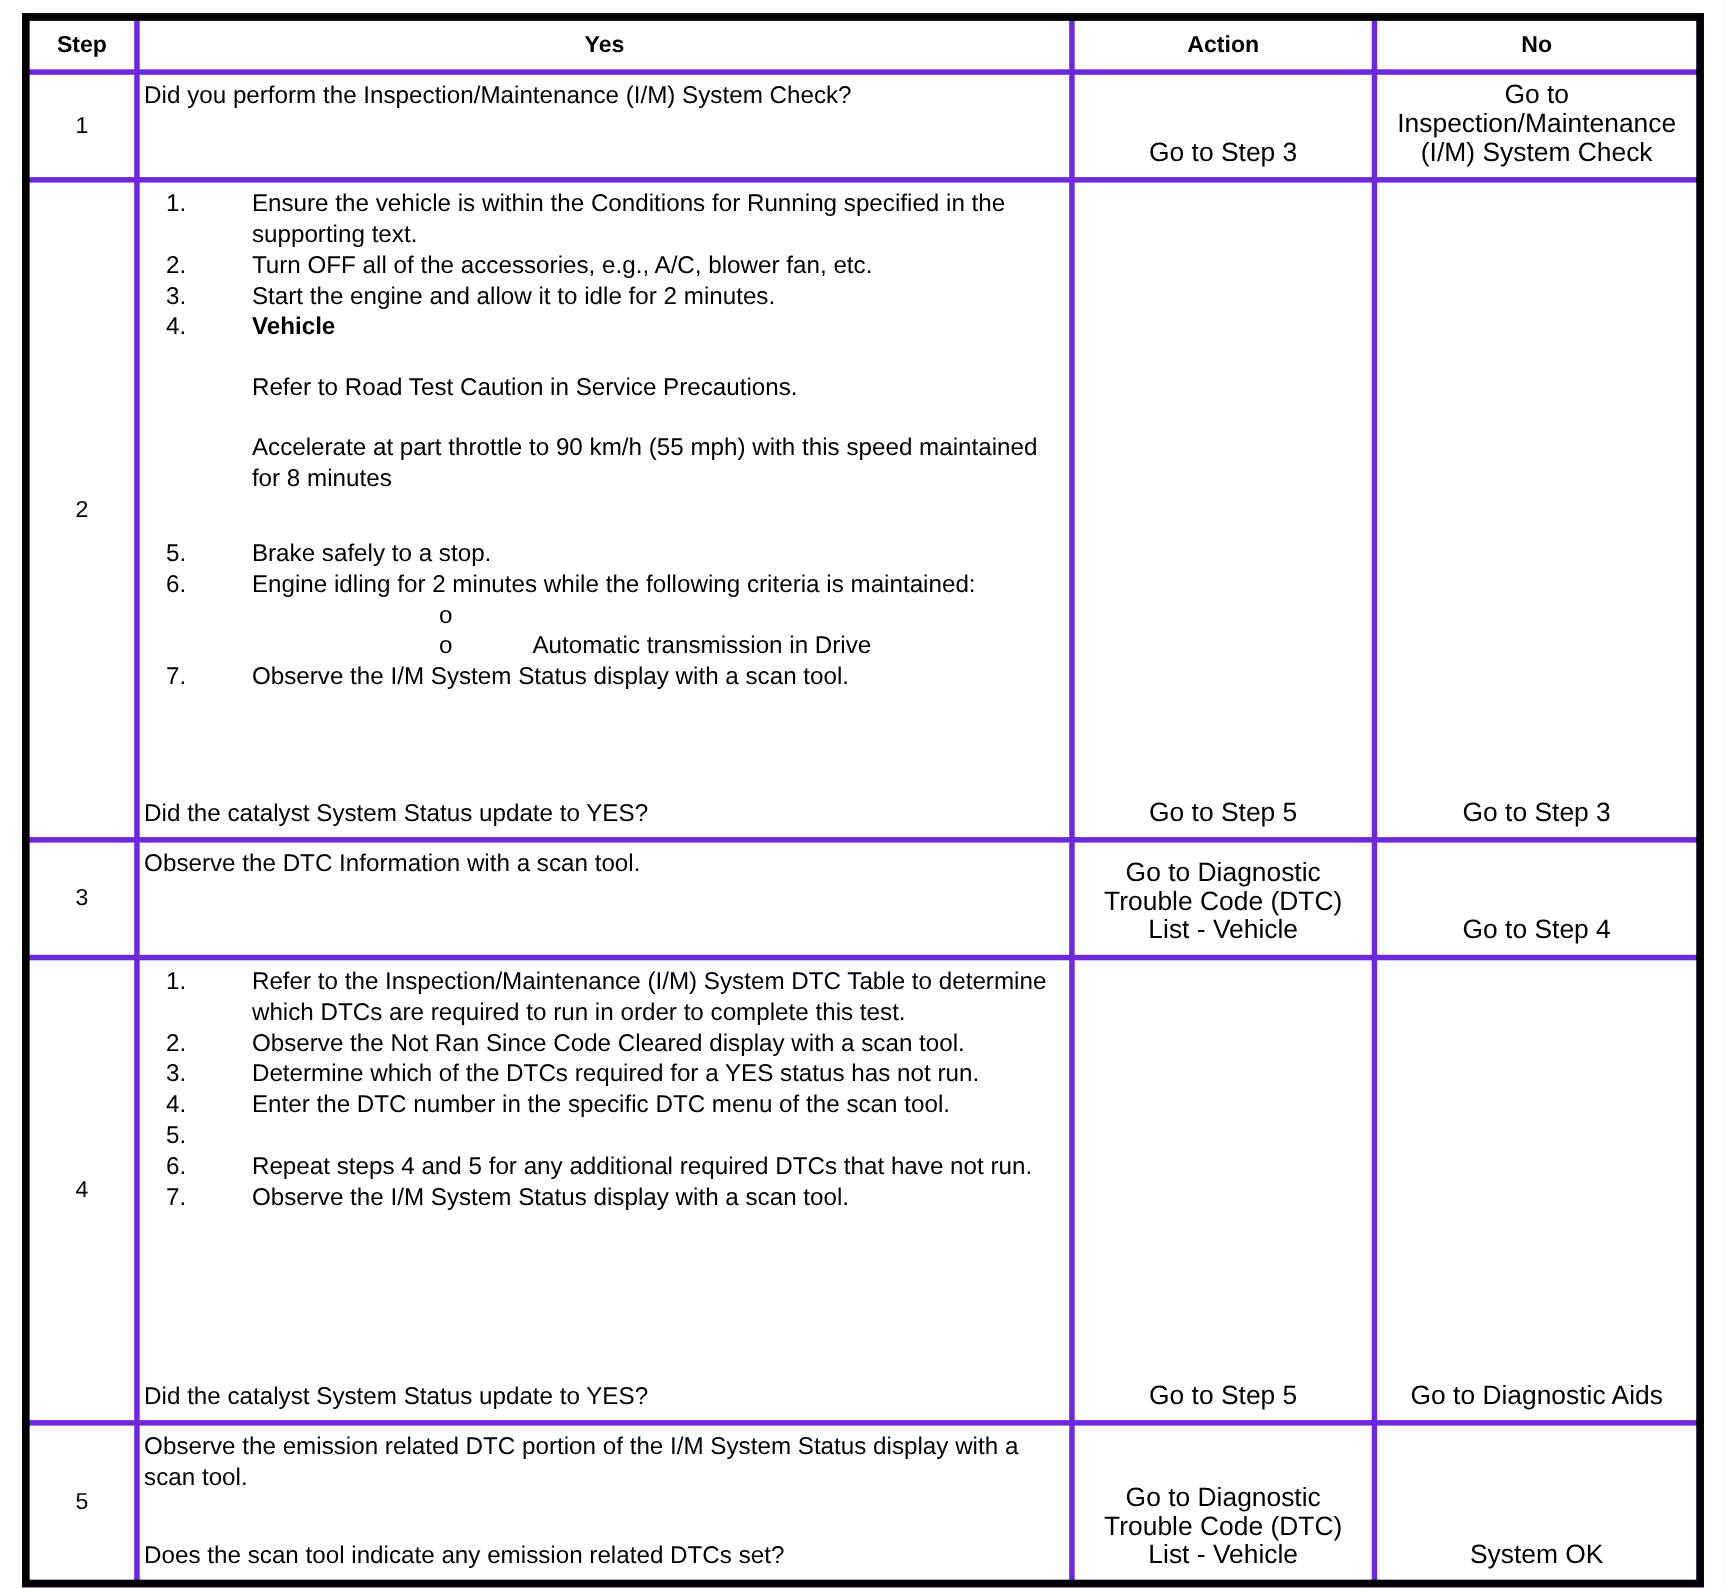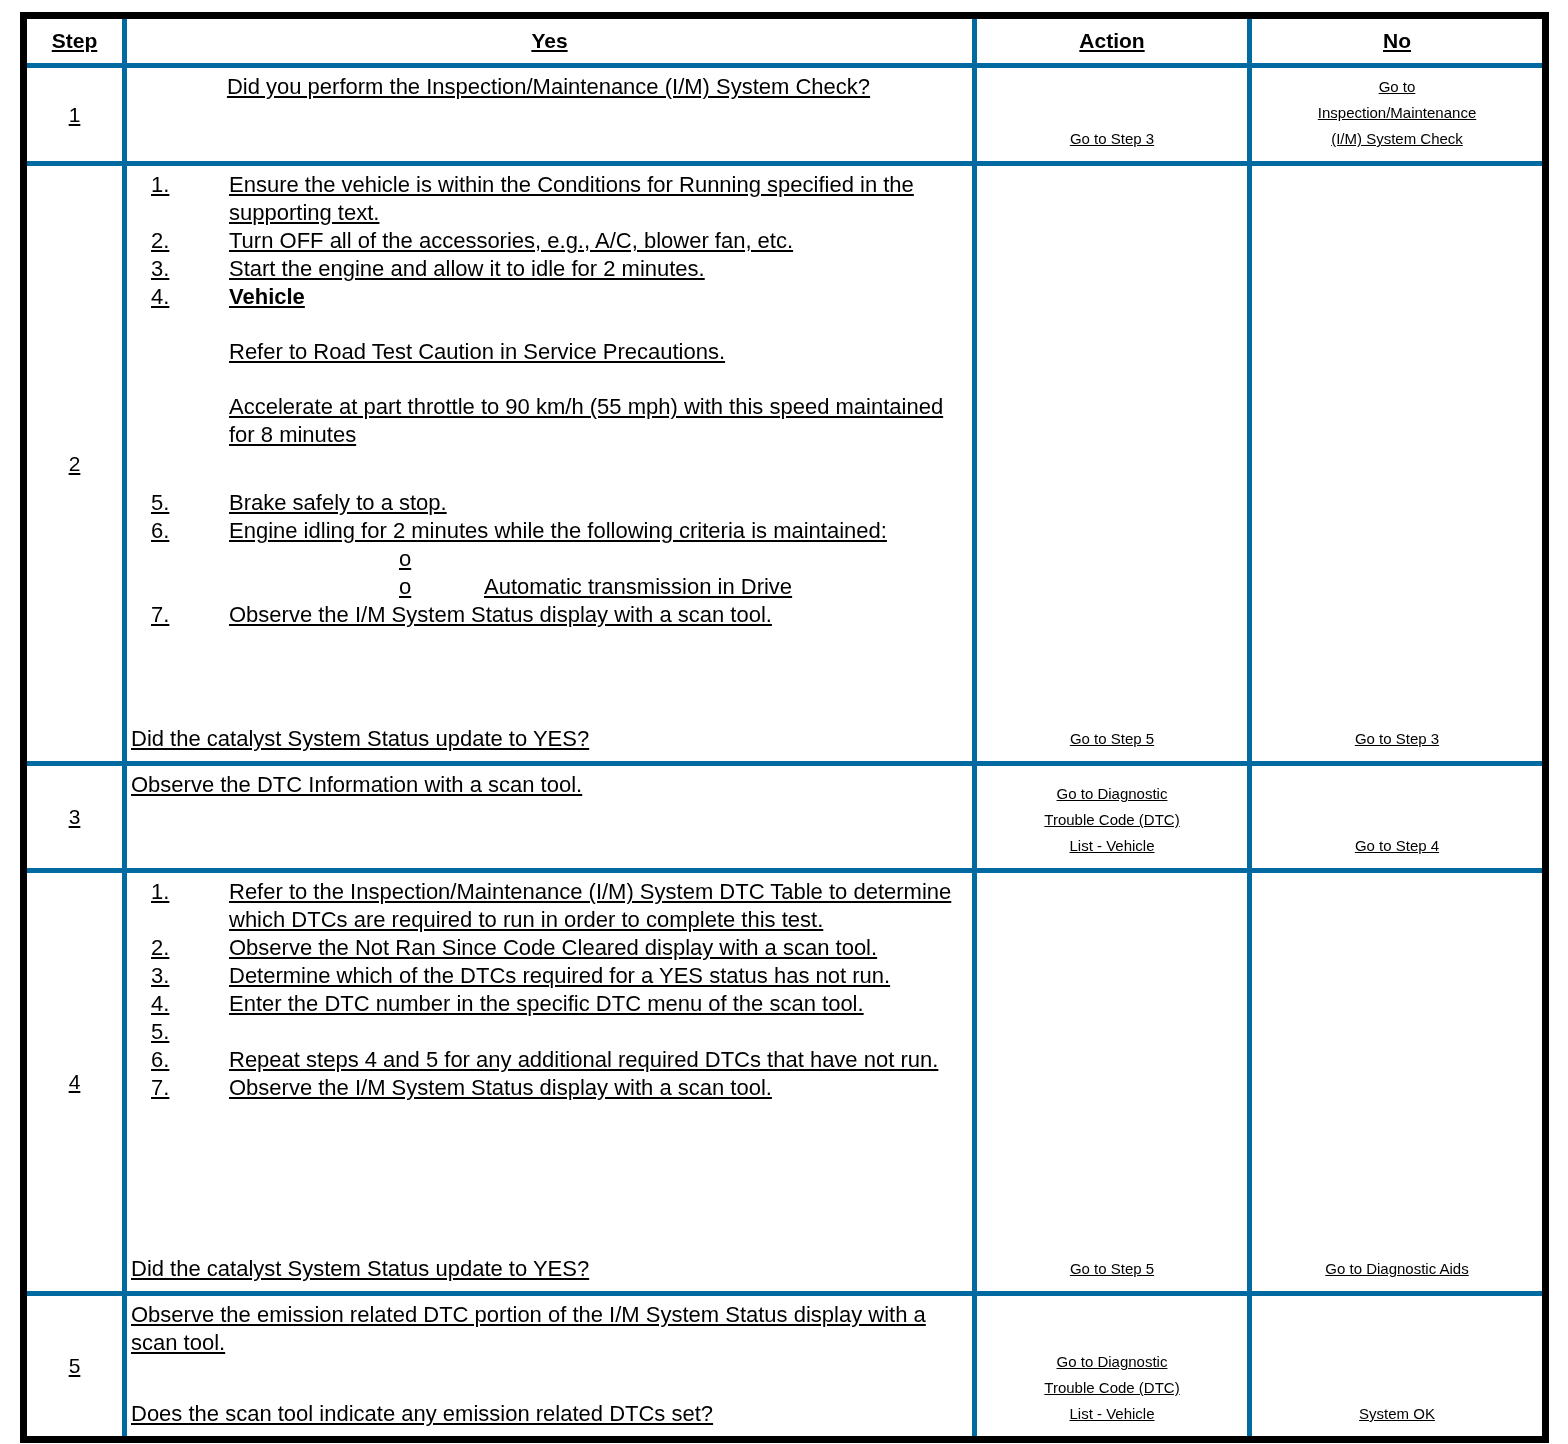--- a/index.html
+++ b/index.html
@@ -8,45 +8,44 @@
     width:1568px; height:1444px;
     font-family:"Liberation Sans", sans-serif;
     color:#000;
     overflow:hidden;
   }
   .dtable {
     display:grid;
     grid-template-columns:95px 845px 270px 290px;
     grid-template-rows:44px 93px 595px 102px 418px 140px;
     gap:5px;
-    background:#0369a1;
+    background:#6d28d9;
     border:7px solid #000;
     width:max-content;
     margin:12px 0 0 20px;
-    text-decoration:underline;
   }
   .cell { background:#fff; overflow:hidden; }
   .hdr {
     display:flex; align-items:center; justify-content:center;
     font-weight:bold; font-size:21px;
   }
   .step {
     display:flex; align-items:center; justify-content:center;
     font-size:21px;
   }
   .action {
     display:flex; flex-direction:column; justify-content:space-between;
     padding:5px 6px 8px 4px;
     font-size:22px; line-height:28px;
   }
-  .action.no-question { justify-content:flex-start;text-align:center; }
+  .action.no-question { justify-content:flex-start; }
   .choice {
     display:flex; flex-direction:column; justify-content:flex-end; align-items:center;
     text-align:center; white-space:pre-line;
-    font-size:15px; line-height:26px;
+    font-size:24px; line-height:26px;
     padding:4px 6px 9px 6px;
   }
   .list { }
   .li { display:grid; grid-template-columns:78px 1fr; padding-left:20px; }
   .num { }
   .txt { }
   .para { display:block; margin-top:27px; }
   .caution-li { margin-bottom:40px; }
   .bold { font-weight:bold; }
   .sub { display:grid; grid-template-columns:85px 1fr; margin-left:170px; }

